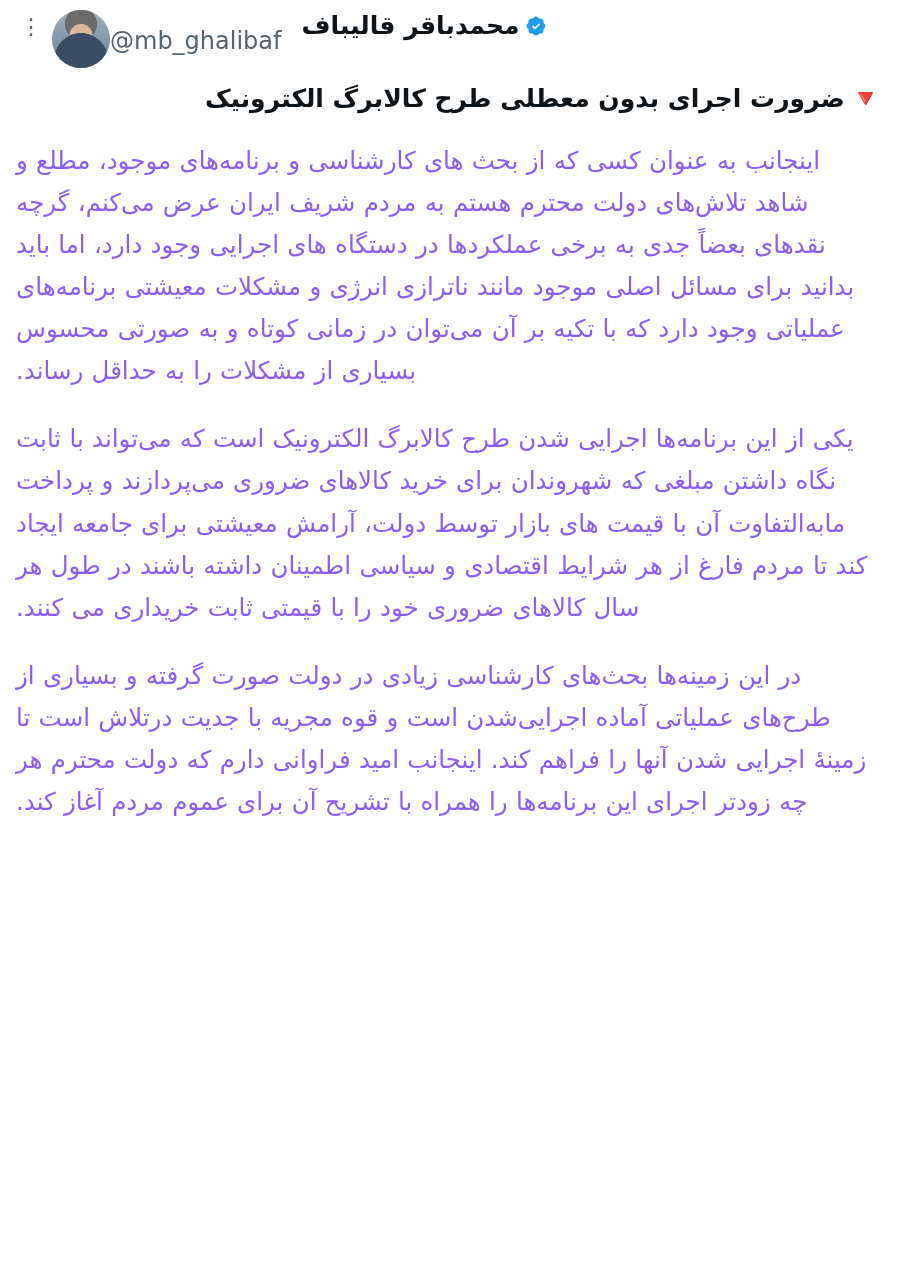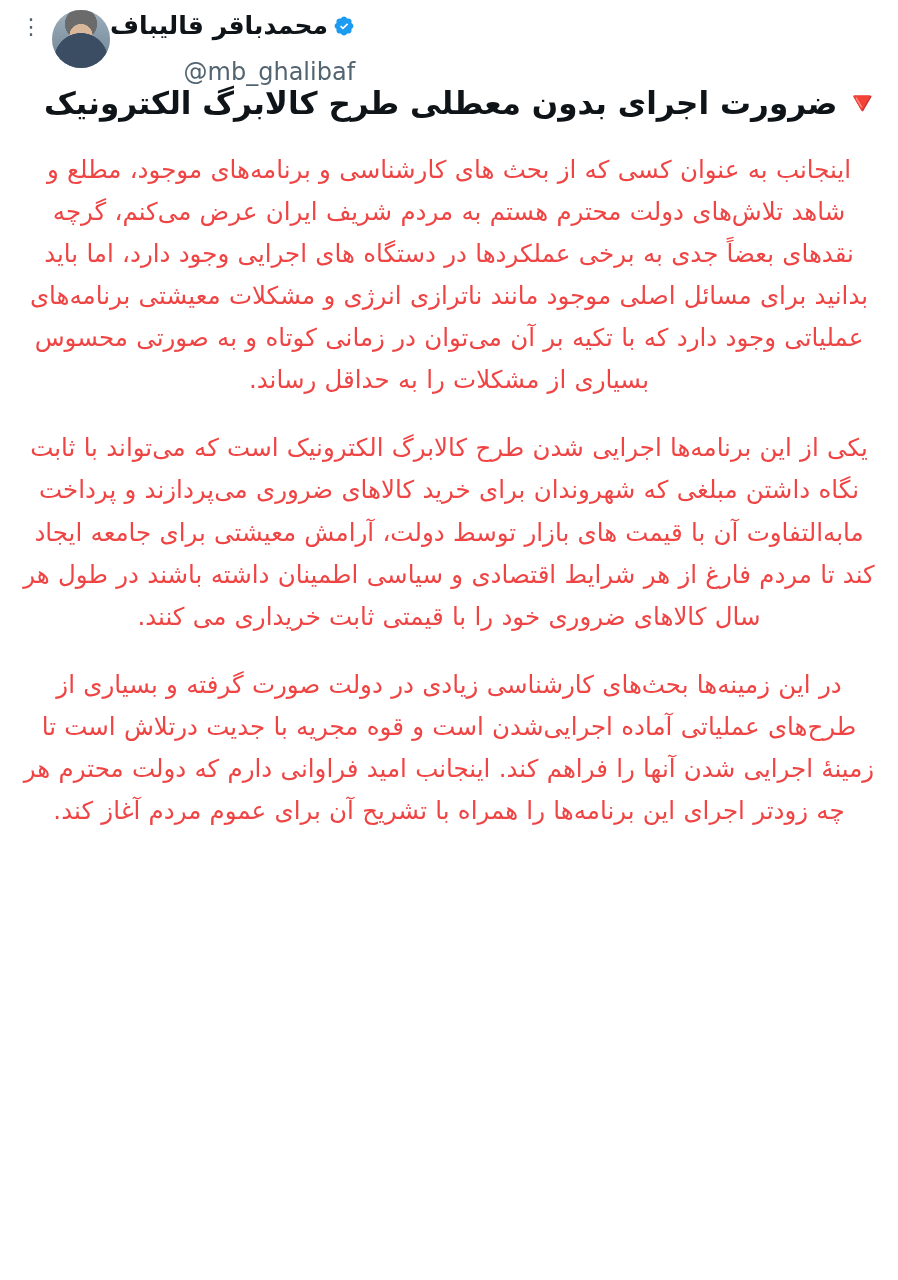--- a/index.html
+++ b/index.html
@@ -47,24 +47,25 @@
     inset: 0;
     background:
       radial-gradient(circle at 50% 86%, #3b4d63 0 46%, rgba(59,77,99,0) 47%),
       radial-gradient(circle at 50% 44%, #d9b79a 0 26%, rgba(217,183,154,0) 27%),
       radial-gradient(circle at 50% 24%, #6b6b6b 0 30%, rgba(107,107,107,0) 31%),
       linear-gradient(180deg, #9fb0bd 0%, #7f93a3 60%, #5d6e7c 100%);
   }
   .names {
     margin-right: 12px;
     display: flex;
-    flex-direction: column;
+    flex-direction: row;
     align-items: flex-start;
     line-height: 1.25;
     padding-top: 2px;
+    gap: 20px;
   }
   .name-row {
     display: flex;
     flex-direction: row-reverse;
     align-items: center;
     gap: 5px;
   }
   .display-name {
     font-size: 25px;
     font-weight: bold;
@@ -97,37 +98,37 @@
   .header-left-spacer {
     flex: 1 1 auto;
   }
 
   
   .body {
     padding: 4px 16px 0 16px;
     box-sizing: border-box;
   }
   .lead {
-    font-size: 31px;
+    font-size: 25px;
     font-weight: bold;
     color: #0f1419;
     line-height: 1.5;
     margin: 2px 0 22px 0;
     text-align: right;
   }
   .lead .flag {
     display: inline-block;
     margin-left: 6px;
   }
   p.para {
     font-size: 24.5px;
     line-height: 1.72;
     margin: 0 0 26px 0;
-    text-align: center;
-    color: #ef4444;
+    text-align: left;
+    color: #8b5cf6;
     word-spacing: 0.5px;
   }
   p.para:last-child {
     margin-bottom: 12px;
   }
 </style>
 </head>
 <body>
 
 <div class="tweet">

